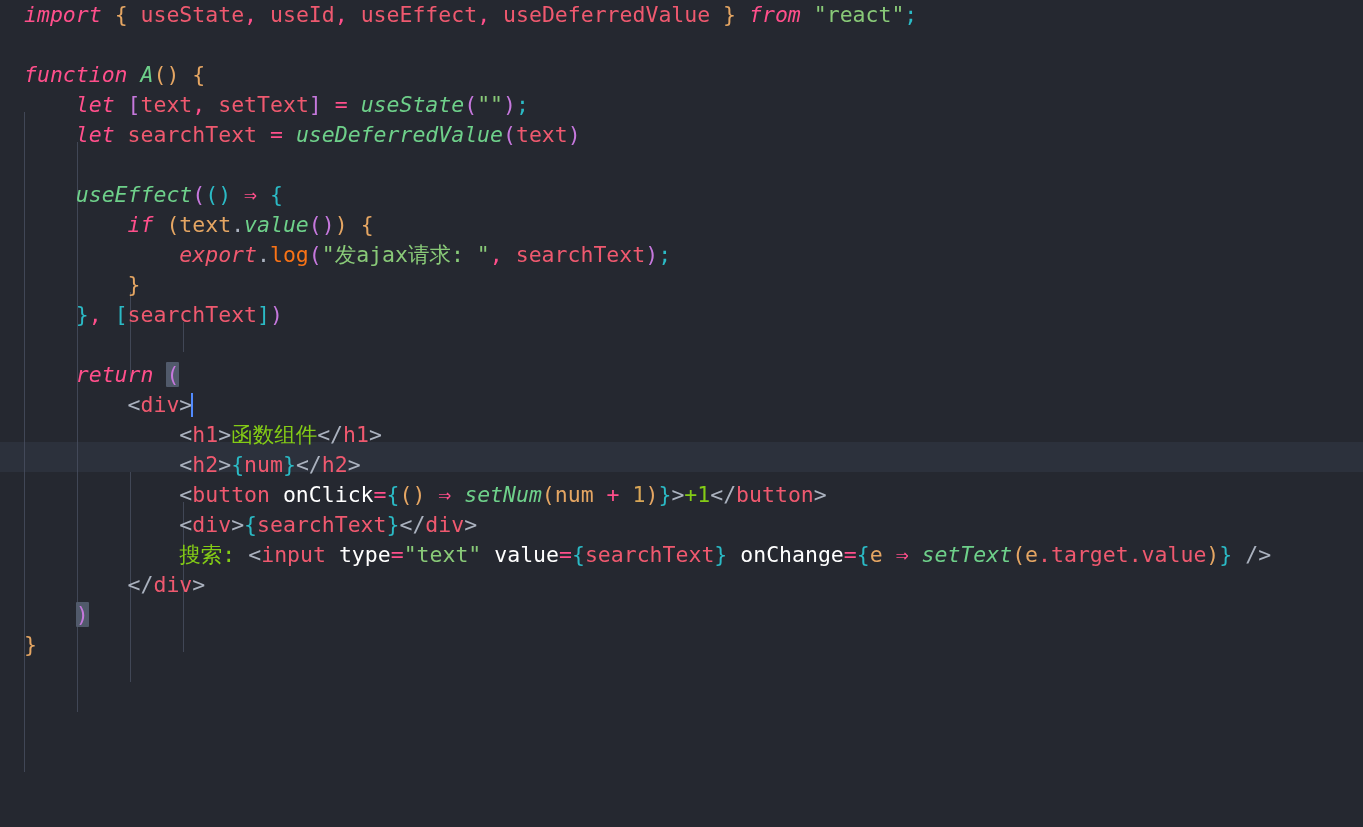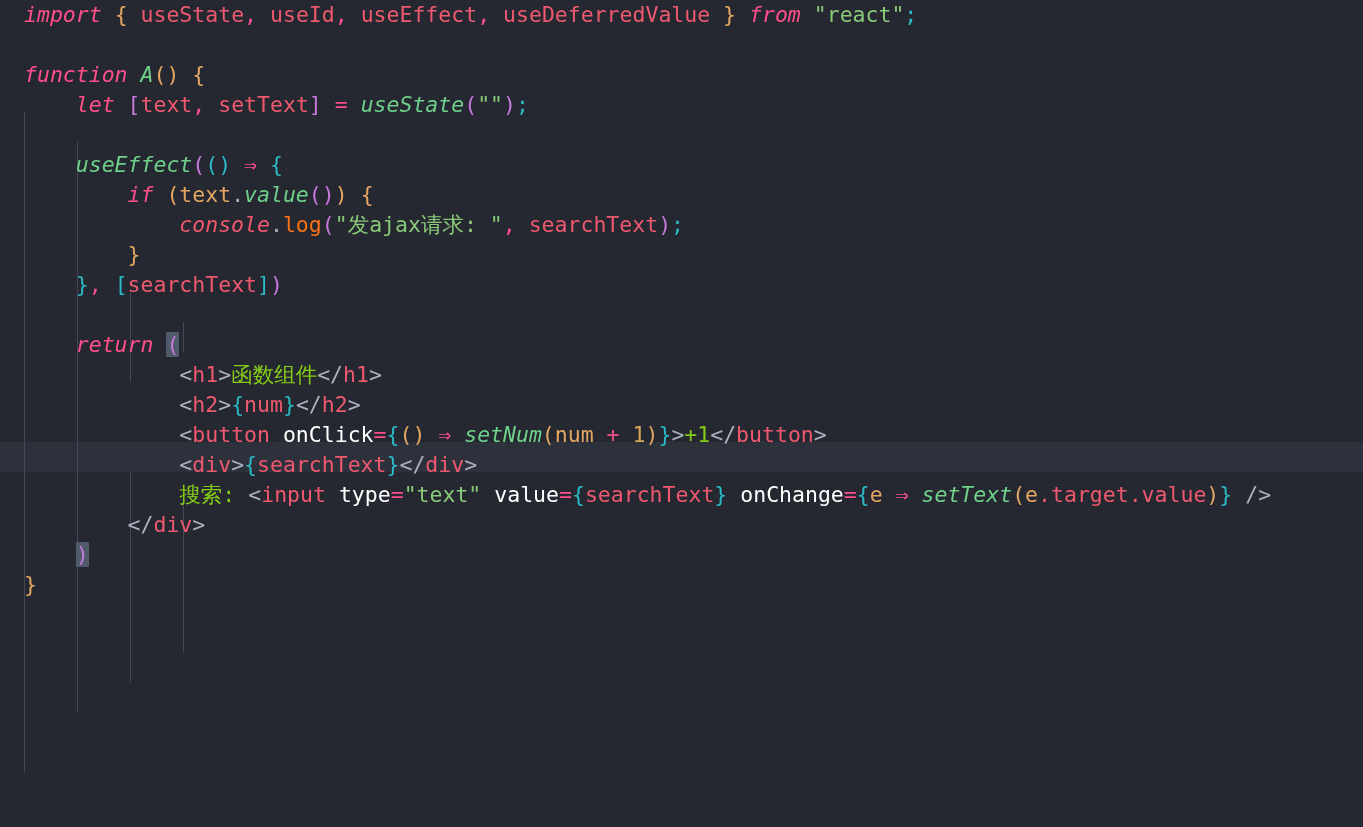--- a/index.html
+++ b/index.html
@@ -111,37 +111,39 @@
 
     <div class="line"><span class="kw">import</span> <span class="orange">{</span> <span class="ident">useState</span><span class="op">,</span> <span class="ident">useId</span><span class="op">,</span> <span class="ident">useEffect</span><span class="op">,</span> <span class="ident">useDeferredValue</span> <span class="orange">}</span> <span class="kw">from</span> <span class="str">"react"</span><span class="semi">;</span></div>
 
     <div class="line"></div>
 
     <div class="line"><span class="kw">function</span> <span class="fn">A</span><span class="orange">()</span> <span class="orange">{</span></div>
 
 
     <div class="line">    <span class="kw">let</span> <span class="paren">[</span><span class="ident">text</span><span class="op">,</span> <span class="ident">setText</span><span class="paren">]</span> <span class="op">=</span> <span class="fn">useState</span><span class="paren">(</span><span class="str">""</span><span class="paren">)</span><span class="semi">;</span></div>
 
+    <div class="line">    <span class="kw">let</span> <span class="ident">searchText</span> <span class="op">=</span> <span class="fn">useDeferredValue</span><span class="paren">(</span><span class="ident">text</span><span class="paren">)</span></div>
 
     <div class="line"></div>
 
     <div class="line">    <span class="fn">useEffect</span><span class="paren">(</span><span class="cyan">()</span> <span class="op">⇒</span> <span class="cyan">{</span></div>
 
     <div class="line">        <span class="kw">if</span> <span class="orange">(</span><span class="orange">text</span><span class="punct">.</span><span class="fn">value</span><span class="paren">()</span><span class="orange">)</span> <span class="orange">{</span></div>
 
-    <div class="line">            <span class="ident-i">console</span><span class="punct">.</span><span class="blue">log</span><span class="paren">(</span><span class="str">"发ajax请求: "</span><span class="op">,</span> <span class="ident">searchText</span><span class="paren">)</span><span class="semi">;</span></div>
+    <div class="line">            <span class="ident-i">export</span><span class="punct">.</span><span class="blue">log</span><span class="paren">(</span><span class="str">"发ajax请求: "</span><span class="op">,</span> <span class="ident">searchText</span><span class="paren">)</span><span class="semi">;</span></div>
 
     <div class="line">        <span class="orange">}</span></div>
 
     <div class="line">    <span class="cyan">}</span><span class="op">,</span> <span class="cyan">[</span><span class="ident">searchText</span><span class="cyan">]</span><span class="paren">)</span></div>
 
     <div class="line"></div>
 
     <div class="line">    <span class="kw">return</span> <span class="paren bmatch">(</span></div>
 
+    <div class="line">        <span class="punct">&lt;</span><span class="tag">div</span><span class="punct">&gt;</span><span class="cursor"></span></div>
 
     <div class="line">            <span class="punct">&lt;</span><span class="tag">h1</span><span class="punct">&gt;</span><span class="text">函数组件</span><span class="punct">&lt;/</span><span class="tag">h1</span><span class="punct">&gt;</span></div>
 
     <div class="line">            <span class="punct">&lt;</span><span class="tag">h2</span><span class="punct">&gt;</span><span class="cyan">{</span><span class="ident">num</span><span class="cyan">}</span><span class="punct">&lt;/</span><span class="tag">h2</span><span class="punct">&gt;</span></div>
 
     <div class="line">            <span class="punct">&lt;</span><span class="tag">button</span> <span class="orange-i">onClick</span><span class="op">=</span><span class="cyan">{</span><span class="orange">()</span> <span class="op">⇒</span> <span class="fn">setNum</span><span class="orange">(</span><span class="orange">num</span> <span class="op">+</span> <span class="num">1</span><span class="orange">)</span><span class="cyan">}</span><span class="punct">&gt;</span><span class="text">+1</span><span class="punct">&lt;/</span><span class="tag">button</span><span class="punct">&gt;</span></div>
 
 
     <div class="line">            <span class="punct">&lt;</span><span class="tag">div</span><span class="punct">&gt;</span><span class="cyan">{</span><span class="ident">searchText</span><span class="cyan">}</span><span class="punct">&lt;/</span><span class="tag">div</span><span class="punct">&gt;</span></div>
 

